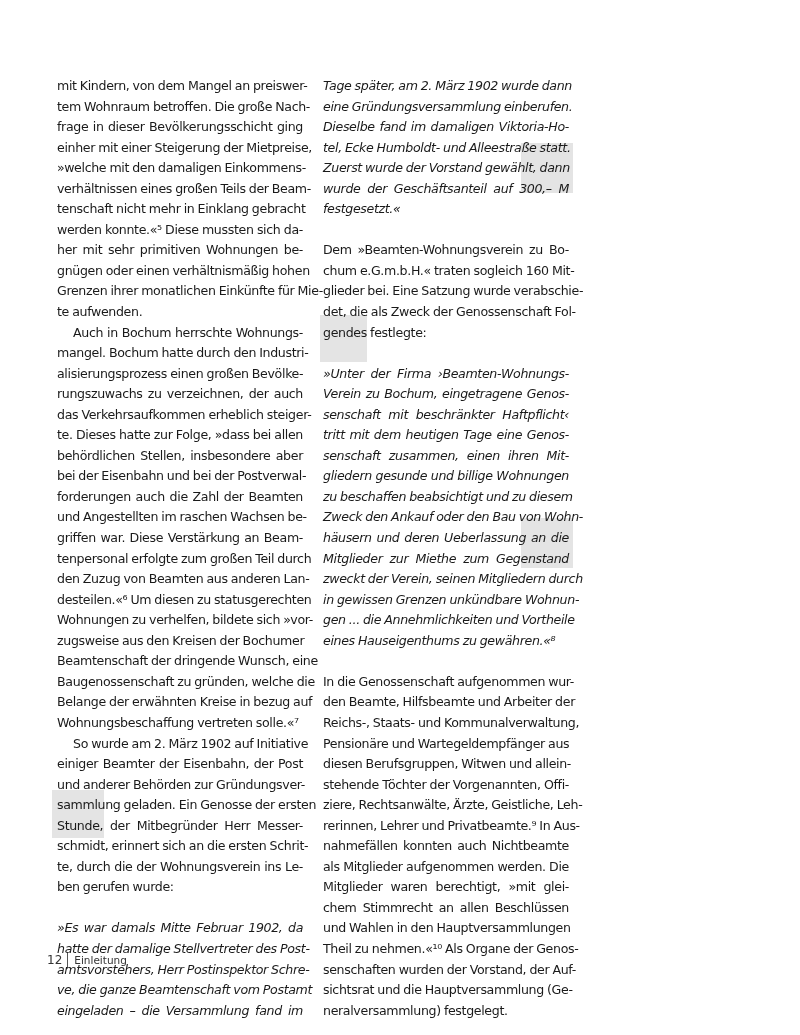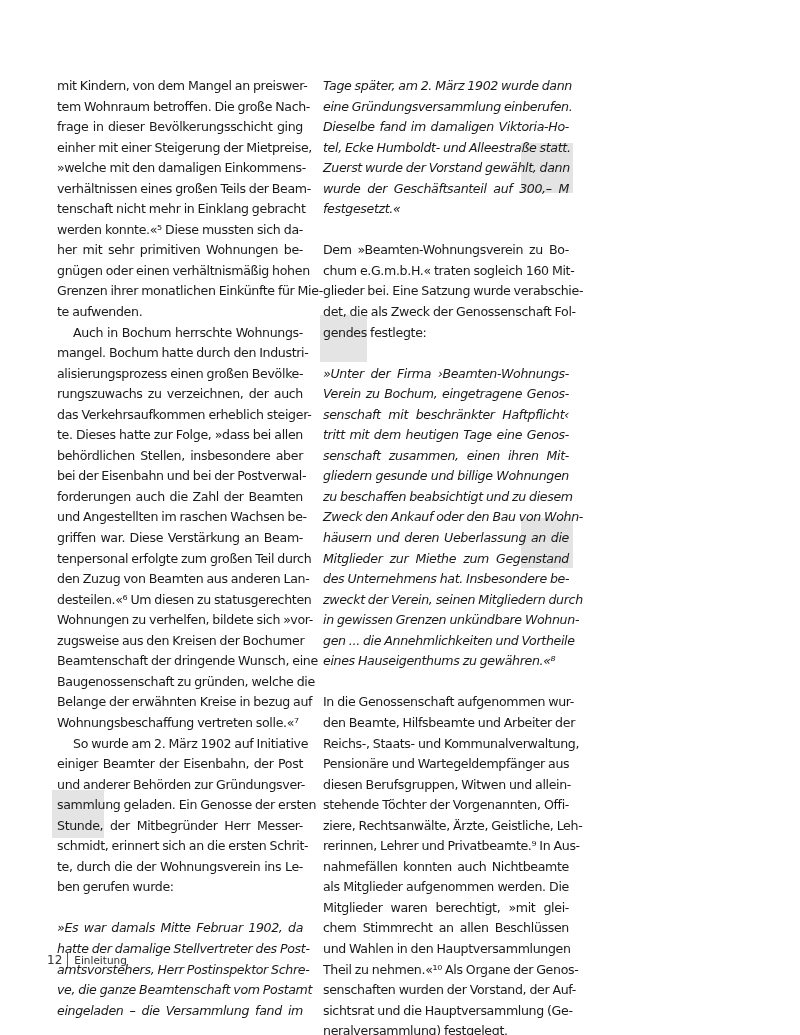--- a/index.html
+++ b/index.html
@@ -93,21 +93,20 @@
       <span class="ln it">»Unter der Firma ›Beamten-Wohnungs-</span>
       <span class="ln it">Verein zu Bochum, eingetragene Genos-</span>
       <span class="ln it">senschaft mit beschränkter Haftpflicht‹</span>
       <span class="ln it">tritt mit dem heutigen Tage eine Genos-</span>
       <span class="ln it">senschaft zusammen, einen ihren Mit-</span>
       <span class="ln it">gliedern gesunde und billige Wohnungen</span>
       <span class="ln it">zu beschaffen beabsichtigt und zu diesem</span>
       <span class="ln it">Zweck den Ankauf oder den Bau von Wohn-</span>
       <span class="ln it">häusern und deren Ueberlassung an die</span>
       <span class="ln it">Mitglieder zur Miethe zum Gegenstand</span>
-      <span class="ln it">des Unternehmens hat. Insbesondere be-</span>
       <span class="ln it">zweckt der Verein, seinen Mitgliedern durch</span>
       <span class="ln it">in gewissen Grenzen unkündbare Wohnun-</span>
       <span class="ln it">gen ... die Annehmlichkeiten und Vortheile</span>
       <span class="ln it last">eines Hauseigenthums zu gewähren.«⁸</span>
       <span class="gap"></span>
       <span class="ln">In die Genossenschaft aufgenommen wur-</span>
       <span class="ln">den Beamte, Hilfsbeamte und Arbeiter der</span>
       <span class="ln">Reichs-, Staats- und Kommunalverwaltung,</span>
       <span class="ln">Pensionäre und Wartegeldempfänger aus</span>
       <span class="ln">diesen Berufsgruppen, Witwen und allein-</span>

